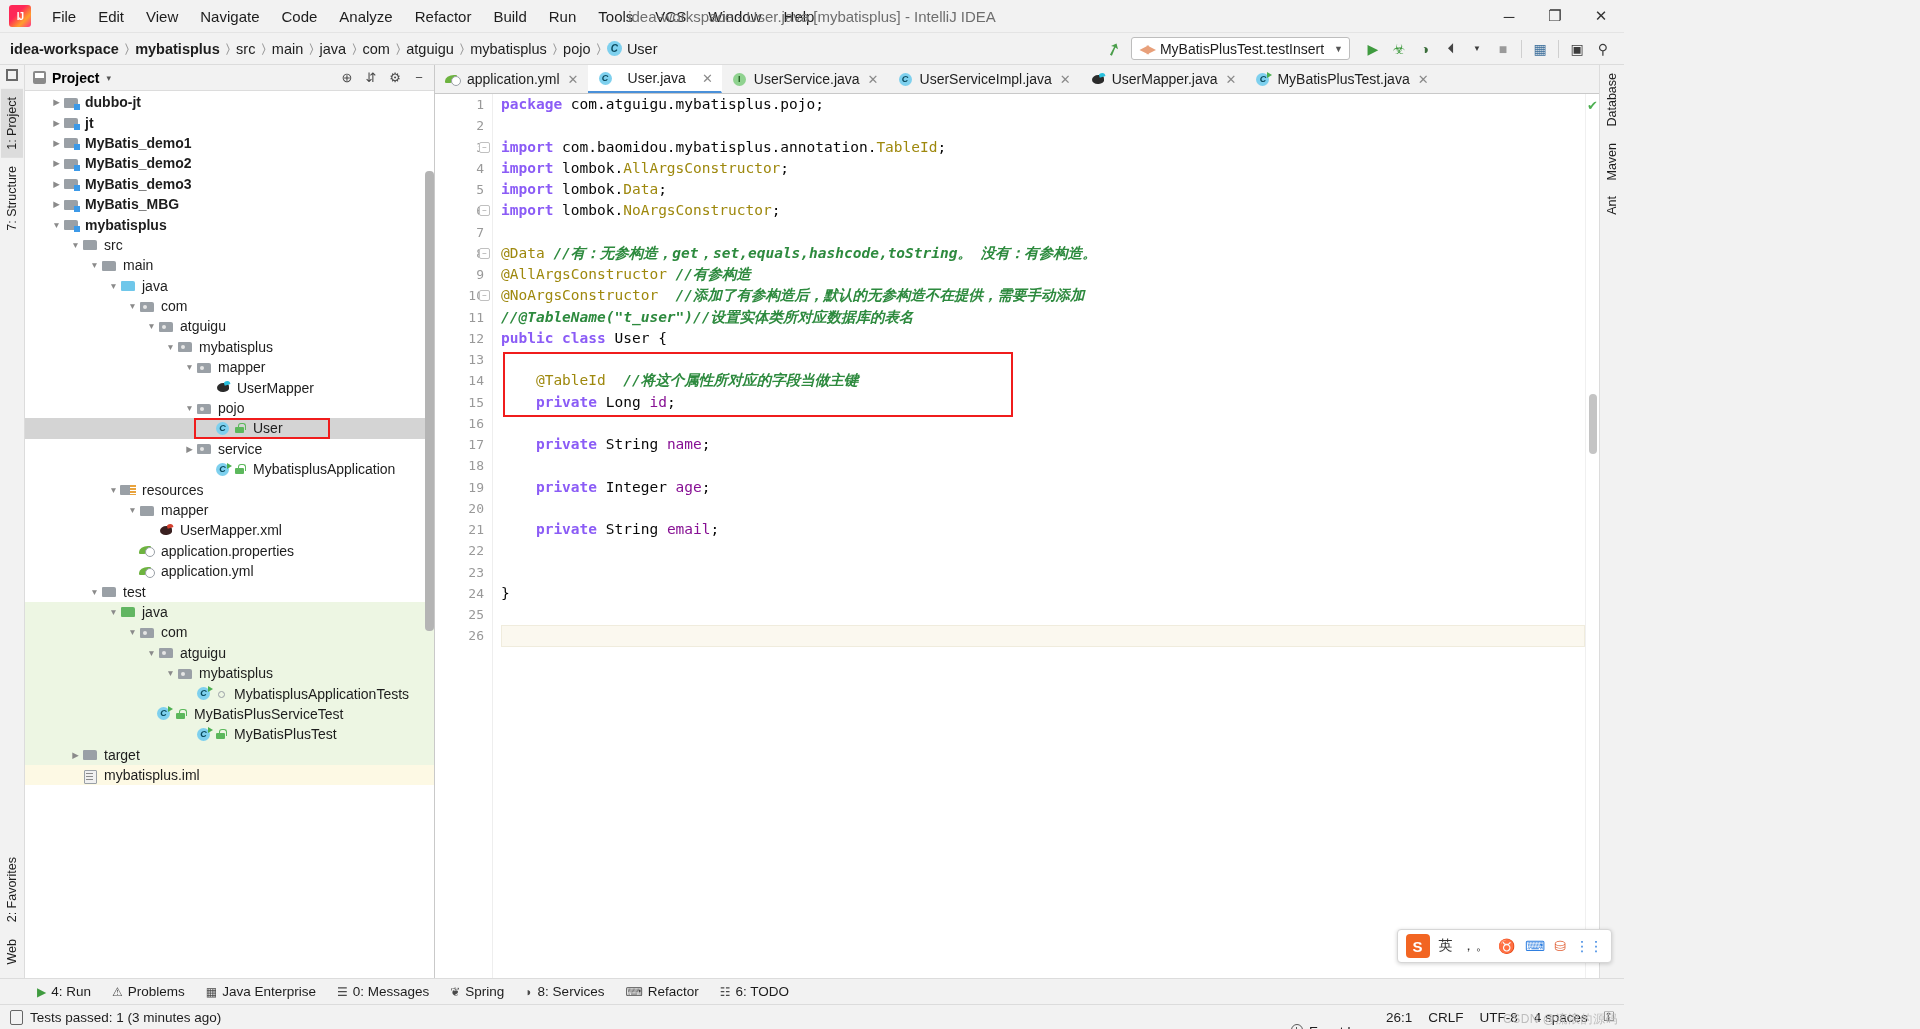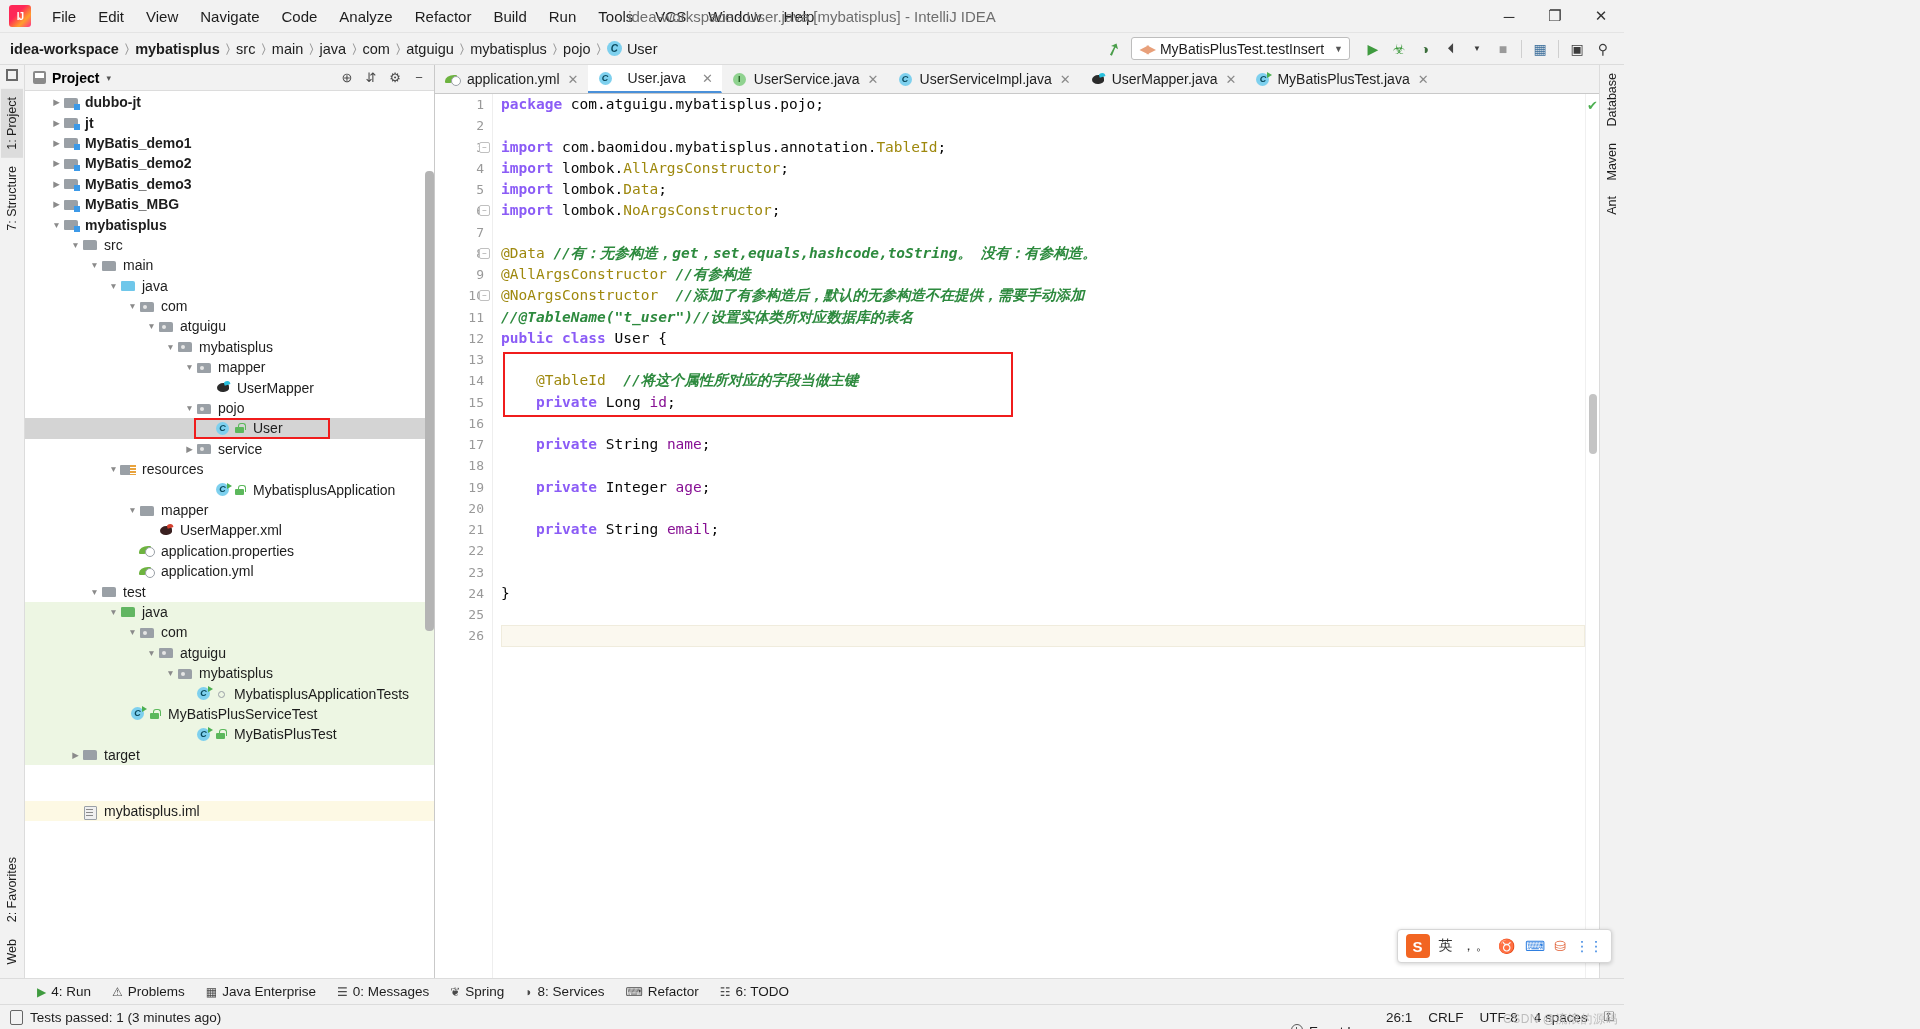--- a/index.html
+++ b/index.html
@@ -121,21 +121,21 @@
     flex: 1 1 auto; overflow: hidden; position: relative; background: #fff;
     padding-top: 1px;
   }
   .trow {
     height: 20.4px; display: flex; align-items: center; white-space: nowrap;
     font-size: 14px; color: #1d1d1d; position: relative; padding-right: 4px;
   }
   .trow.sel { background: #d4d4d4; }
   .trow.testbg { background: #edf6e3; }
   .trow.targetbg { background: #edf6e3; }
-  .trow.ymlbg { background: #fdf9e4; margin-top: 36px; }
+  .trow.ymlbg { background: #fdf9e4; }
   .arrow {
     width: 13px; text-align: center; font-size: 8.5px; color: #8a8a8a; flex: 0 0 13px;
   }
   .arrow.open::before { content: "\25BC"; }
   .arrow.closed::before { content: "\25B6"; }
   .tlabel { margin-left: 4px; }
   .tlabel.b { font-weight: bold; }
 
   
   .ic { width: 17px; height: 15px; position: relative; flex: 0 0 17px; margin-right: 1px; }
@@ -569,31 +569,31 @@
             <span class="arrow"></span>
             <span class="ic cls"></span>
             <span class="lock"></span>
             <span class="tlabel">User</span>
           </div>
           <div class="trow" style="padding-left: 158px;">
             <span class="arrow closed"></span>
             <span class="ic pkg"></span>
             <span class="tlabel">service</span>
           </div>
-          <div class="trow" style="padding-left: 82px;">
-            <span class="arrow open"></span>
-            <span class="ic res"></span>
-            <span class="tlabel">resources</span>
-          </div>
           <div class="trow" style="padding-left: 177px;">
             <span class="arrow"></span>
             <span class="ic spring"></span>
             <span class="lock"></span>
             <span class="tlabel">MybatisplusApplication</span>
           </div>
+          <div class="trow" style="padding-left: 82px;">
+            <span class="arrow open"></span>
+            <span class="ic res"></span>
+            <span class="tlabel">resources</span>
+          </div>
           <div class="trow" style="padding-left: 101px;">
             <span class="arrow open"></span>
             <span class="ic folder"></span>
             <span class="tlabel">mapper</span>
           </div>
           <div class="trow" style="padding-left: 120px;">
             <span class="arrow"></span>
             <span class="ic birdx"></span>
             <span class="tlabel">UserMapper.xml</span>
           </div>
@@ -631,21 +631,21 @@
             <span class="arrow open"></span>
             <span class="ic pkg"></span>
             <span class="tlabel">mybatisplus</span>
           </div>
           <div class="trow testbg" style="padding-left: 158px;">
             <span class="arrow"></span>
             <span class="ic clsrun"></span>
             <span class="dot-badge"></span>
             <span class="tlabel">MybatisplusApplicationTests</span>
           </div>
-          <div class="trow testbg" style="padding-left: 92px;">
+          <div class="trow testbg" style="padding-left: 118px;">
             <span class="arrow"></span>
             <span class="ic clsrun"></span>
             <span class="lock"></span>
             <span class="tlabel">MyBatisPlusServiceTest</span>
           </div>
           <div class="trow testbg" style="padding-left: 158px;">
             <span class="arrow"></span>
             <span class="ic clsrun"></span>
             <span class="lock"></span>
             <span class="tlabel">MyBatisPlusTest</span>

